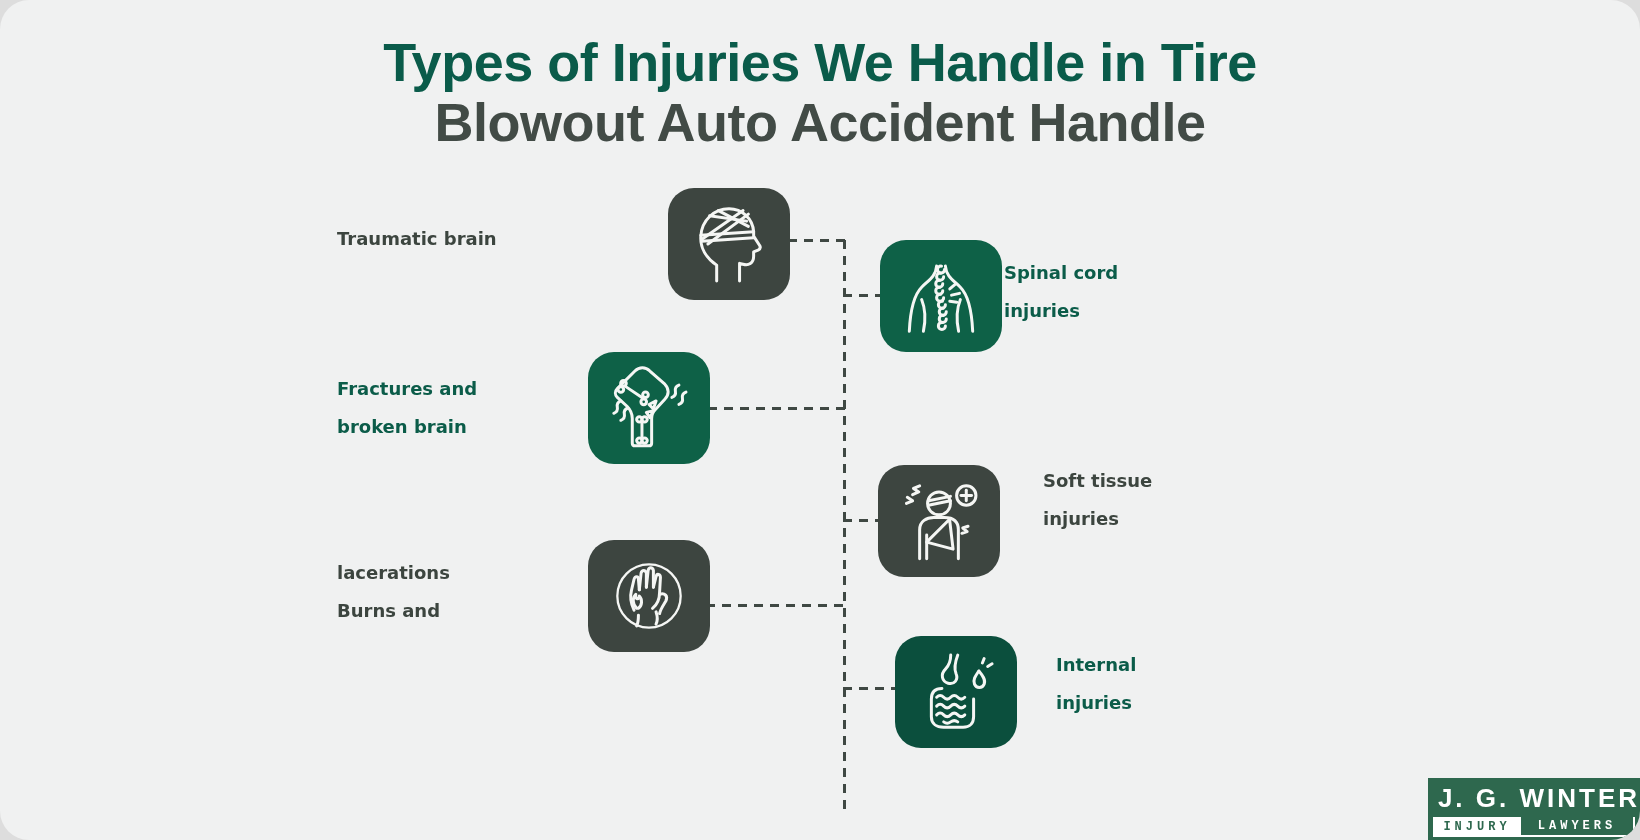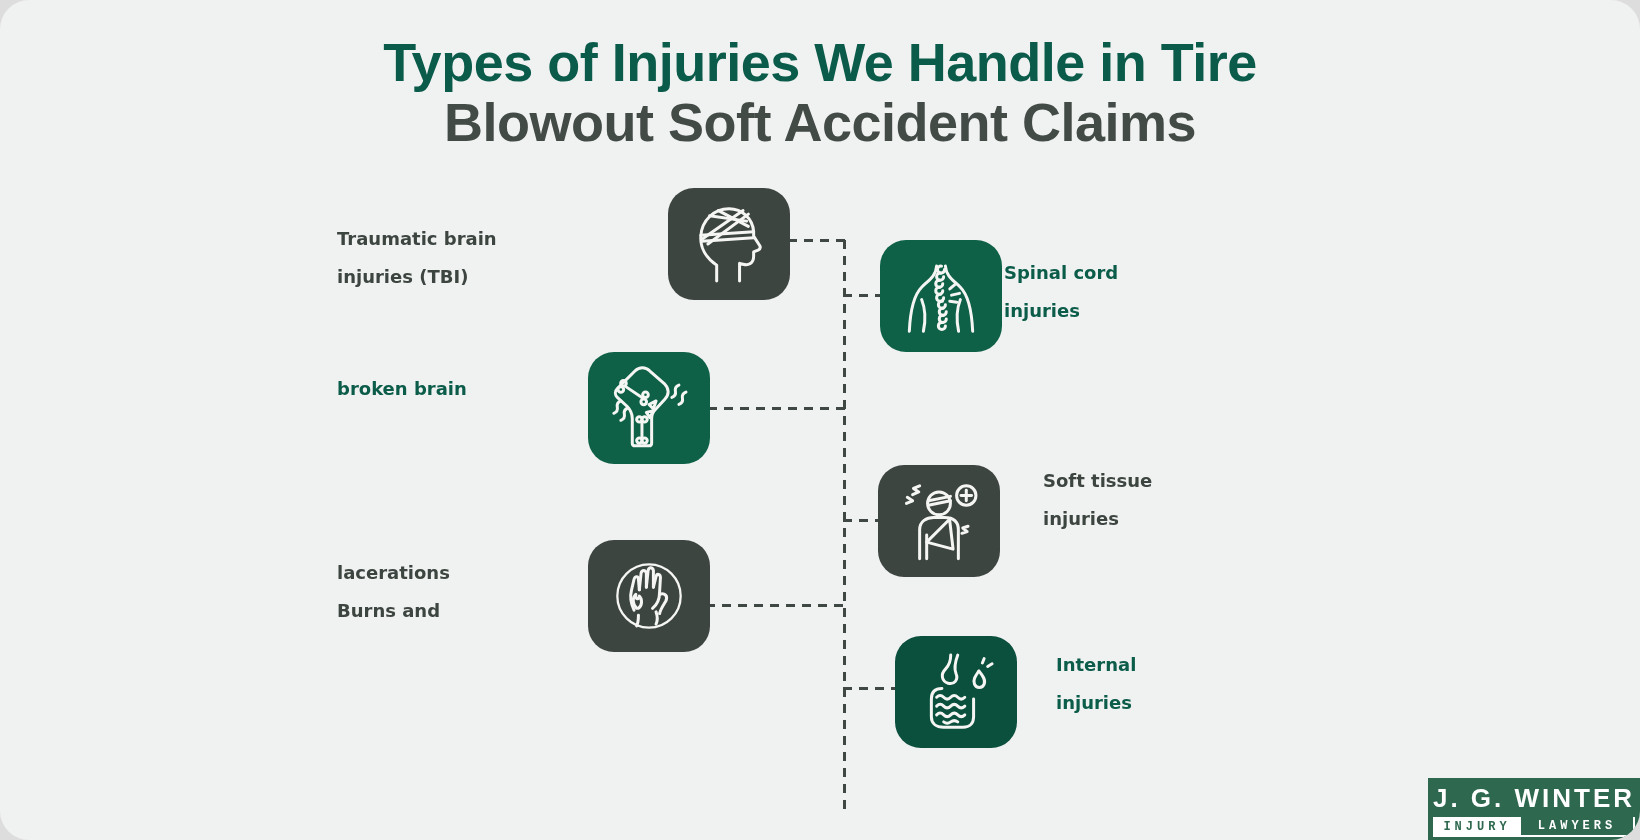--- a/index.html
+++ b/index.html
@@ -54,46 +54,45 @@
   .conn-tbi{left:788px;top:239px;width:57px;}
   .conn-spinal{left:843px;top:294px;width:40px;}
   .conn-frac{left:708px;top:407px;width:137px;}
   .conn-soft{left:843px;top:519px;width:38px;}
   .conn-burn{left:706px;top:604px;width:139px;}
   .conn-int{left:843px;top:687px;width:55px;}
   .spine-line{left:843px;top:240px;height:570px;}
 
   
   .logo{position:absolute;right:0;bottom:0;width:212px;height:62px;background:var(--logo-green);}
-  .logo-brand{color:#fff;font-weight:700;font-size:26px;letter-spacing:3px;text-align:center;padding-top:5px;white-space:nowrap;}
+  .logo-brand{color:#fff;font-weight:700;font-size:26px;letter-spacing:3px;text-align:right;padding-top:5px;white-space:nowrap;}
   .logo-row{display:flex;height:20px;margin:3px 5px 15px 5px;font-family:Liberation Mono, monospace;}
   .logo-injury{background:#fff;color:var(--logo-green);flex:0 0 88px;font-size:12px;font-weight:700;letter-spacing:4px;display:flex;align-items:center;justify-content:center;}
   .logo-lawyers{flex:1;color:#fff;font-size:12px;font-weight:700;letter-spacing:4px;display:flex;align-items:center;justify-content:center;border-bottom:2px solid #fff;border-right:2px solid #ffffff;}
 </style>
 </head>
 <body>
 
 <div class="canvas">
 
   <div class="title">
     <span class="l1">Types of Injuries We Handle in Tire</span>
-    <span class="l2">Blowout Soft Accident Claims</span>
+    <span class="l2">Blowout Auto Accident Handle</span>
   </div>
 
   <div class="v-dash spine-line"></div>
   <div class="h-dash conn-tbi"></div>
   <div class="h-dash conn-spinal"></div>
   <div class="h-dash conn-frac"></div>
   <div class="h-dash conn-soft"></div>
   <div class="h-dash conn-burn"></div>
   <div class="h-dash conn-int"></div>
 
   <div class="label charcoal pos-tbi-label">
     <div>Traumatic brain</div>
-    <div>injuries (TBI)</div>
   </div>
   <div class="tile charcoal pos-tbi-tile">
     <svg viewBox="0 0 100 100">
       <path d="M36,92 L36,74 C24,66 17,54 18,41 C19,23 33,10 50,10 C65,10 77,21 78,36 L78,41 L85,52 C86,54 85,56 83,57 L78,59 L78,64 C78,72 72,75 66,73 L62,72 L62,92"></path>
       <path d="M18,40 L78,36"></path>
       <path d="M19,47 L78,43"></path>
       <path d="M20,44 L66,12"></path>
       <path d="M26,50 L72,16"></path>
       <path d="M38,12 L72,30"></path>
       <path d="M28,18 L70,24"></path>
@@ -119,20 +118,21 @@
       <path d="M62,49 L71,47"></path>
       <path d="M60,56 L68,57"></path>
     </svg>
   </div>
   <div class="label green pos-spinal-label">
     <div>Spinal cord</div>
     <div>injuries</div>
   </div>
 
   <div class="label green pos-frac-label">
+    <div>Fractures and</div>
     <div>broken brain</div>
   </div>
   <div class="tile green pos-frac-tile">
     <svg viewBox="0 0 100 100">
       <path d="M14,28 L34,8 C39,3 46,3 51,8 L68,23 C73,28 73,35 68,40 L57,52 C54,55 53,58 53,62 L53,90 C53,92 52,93 50,93 L34,93 C32,93 31,92 31,90 L31,62 C31,57 29,52 25,48 L14,38 C11,35 11,31 14,28 Z"></path>
       <path d="M24,26 L42,38"></path>
       <circle cx="21" cy="22" r="3.2"></circle>
       <circle cx="18" cy="29" r="3.2"></circle>
       <circle cx="46" cy="35" r="3.2"></circle>
       <circle cx="44" cy="43" r="3.2"></circle>

